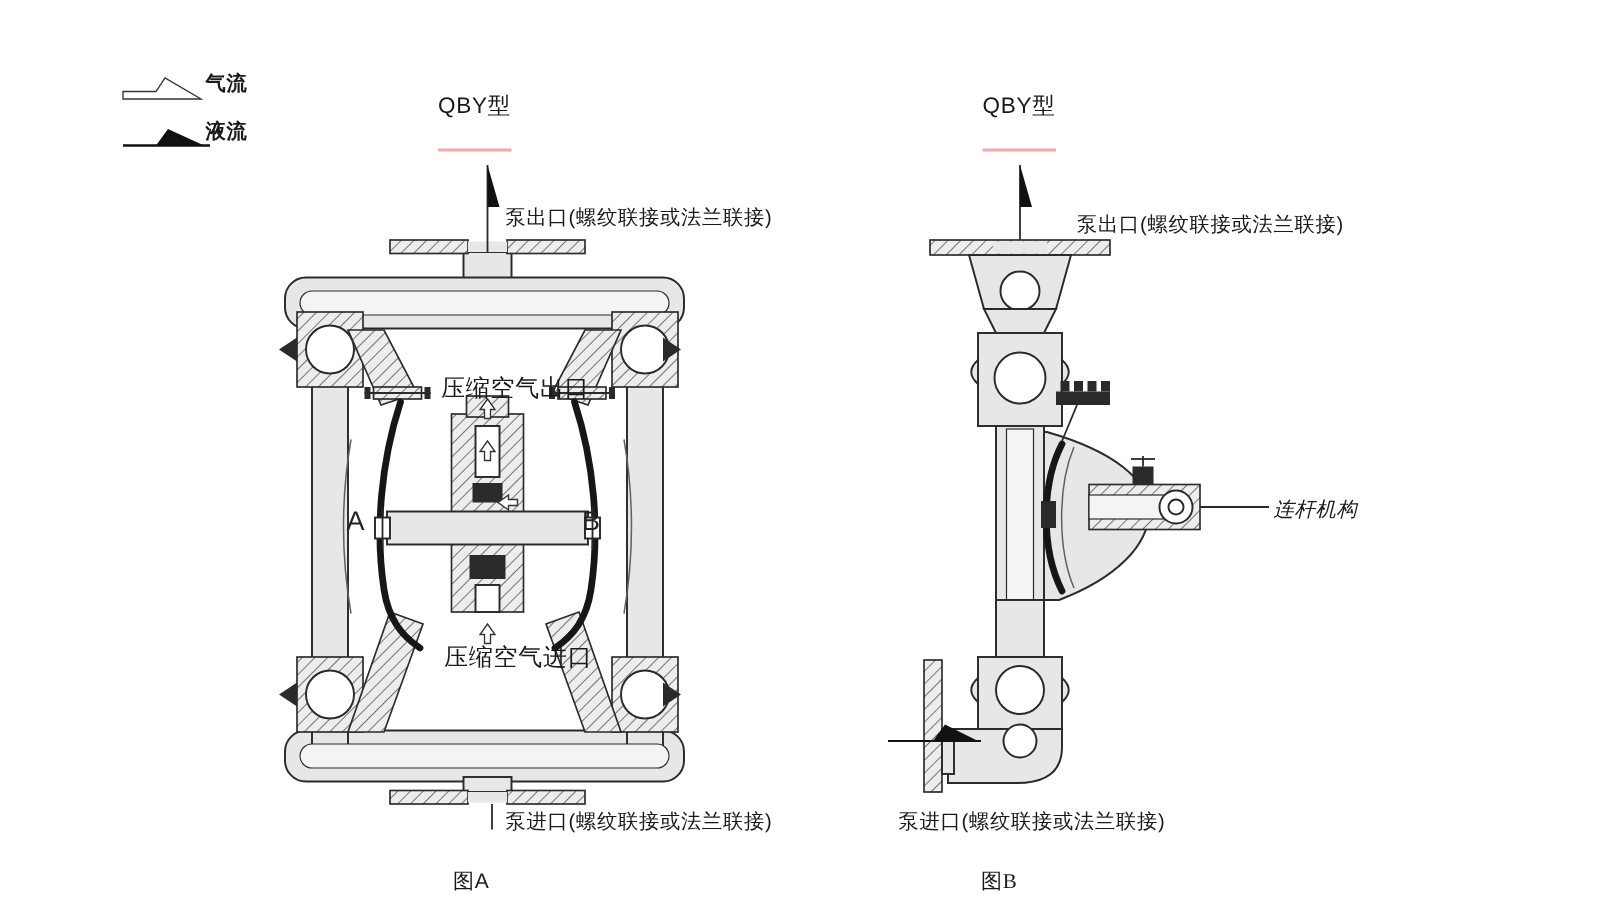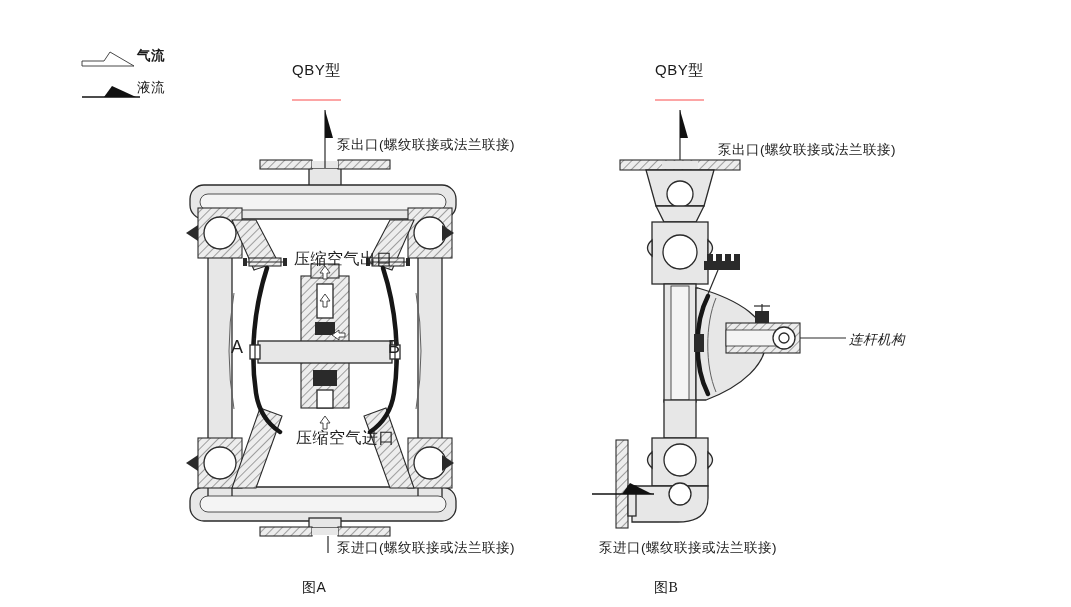--- a/index.html
+++ b/index.html
@@ -45,21 +45,21 @@
 
   <svg style="left:80px;top:48px;" width="64" height="22" viewBox="0 0 64 22">
     <polygon class="airarrow" points="2,18 54,18 30,4 24,13 2,13"></polygon>
   </svg>
   <div class="label" style="left:137px;top:47px;font-weight:bold;">气流</div>
 
   <svg style="left:80px;top:80px;" width="64" height="22" viewBox="0 0 64 22">
     <line x1="2" y1="17" x2="60" y2="17" stroke="#111" stroke-width="1.6"></line>
     <polygon points="24,17 56,17 32,6" fill="#111"></polygon>
   </svg>
-  <div class="label" style="left:137px;top:79px;font-weight:normal;">液流</div>
+  <div class="label" style="left:137px;top:79px;font-weight:bold;">液流</div>
 
   <div class="label title" style="left:292px;top:61px;">QBY型</div>
   <div class="label title" style="left:655px;top:61px;">QBY型</div>
 
   <svg style="left:168px;top:98px;" width="310" height="470" viewBox="0 0 310 470">
     <defs>
       <pattern id="hatchA" width="6" height="6" patternUnits="userSpaceOnUse" patternTransform="rotate(45)">
         <rect width="6" height="6" fill="#ededed"></rect>
         <line x1="0" y1="0" x2="0" y2="6" stroke="#5a5a5a" stroke-width="1.1"></line>
       </pattern>

